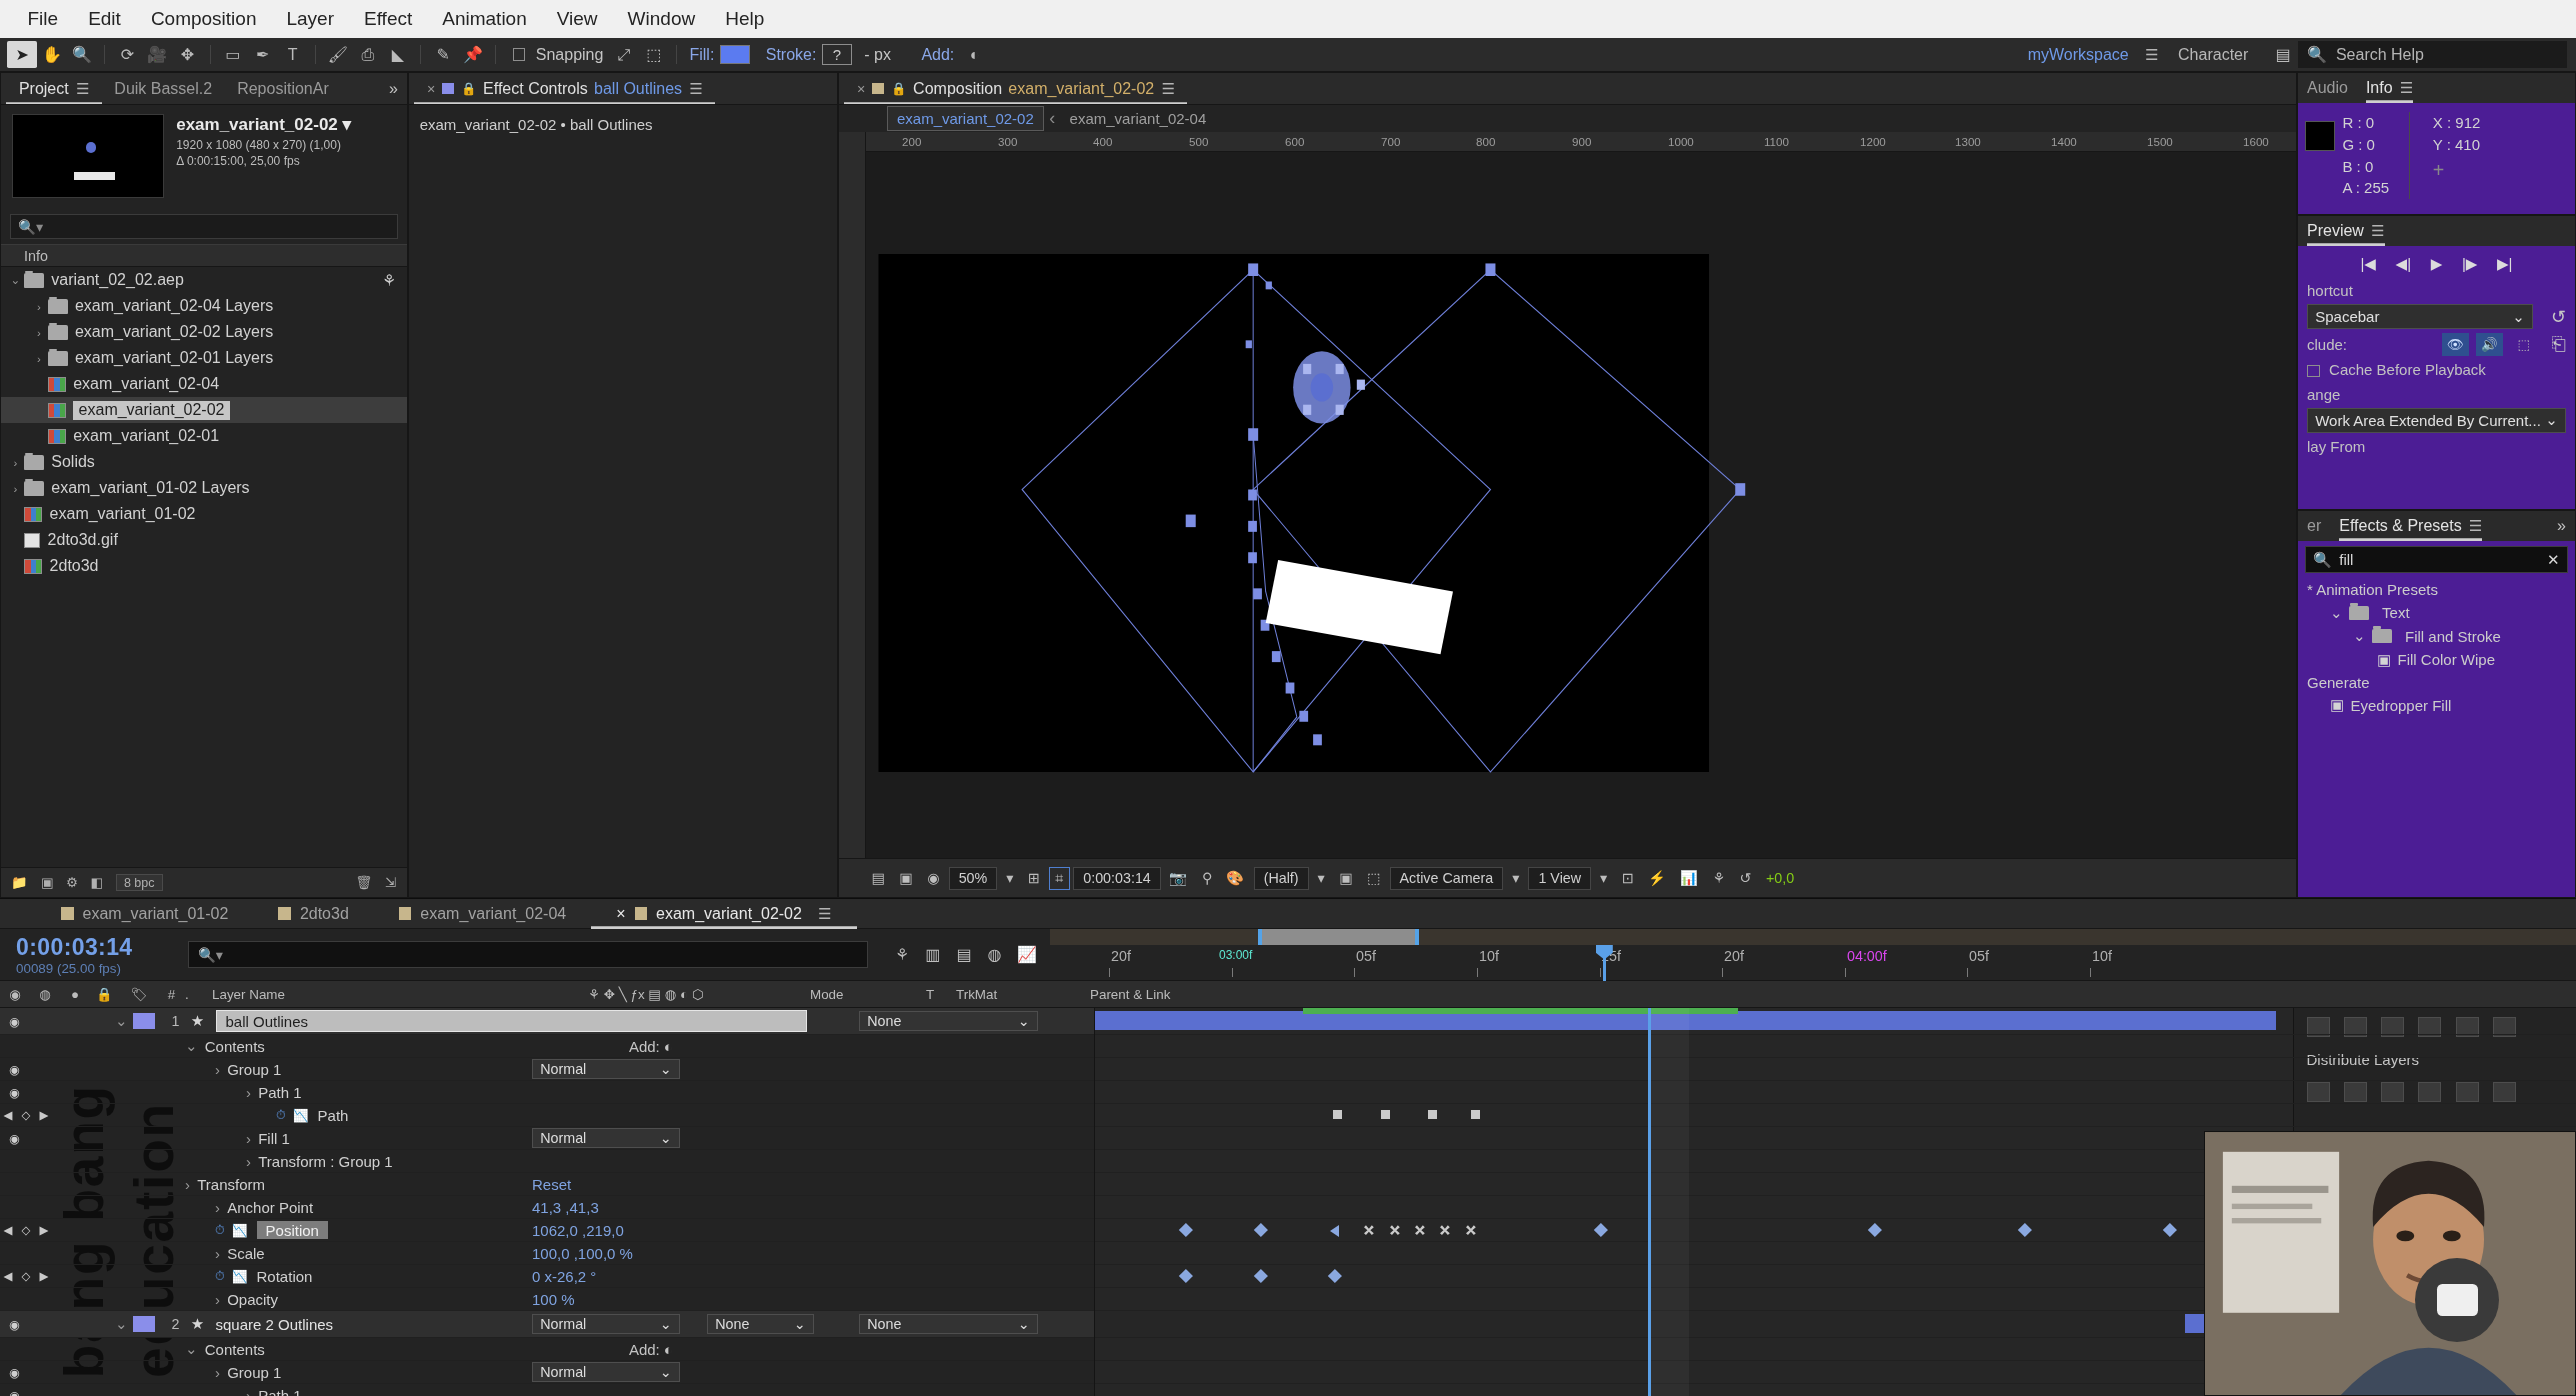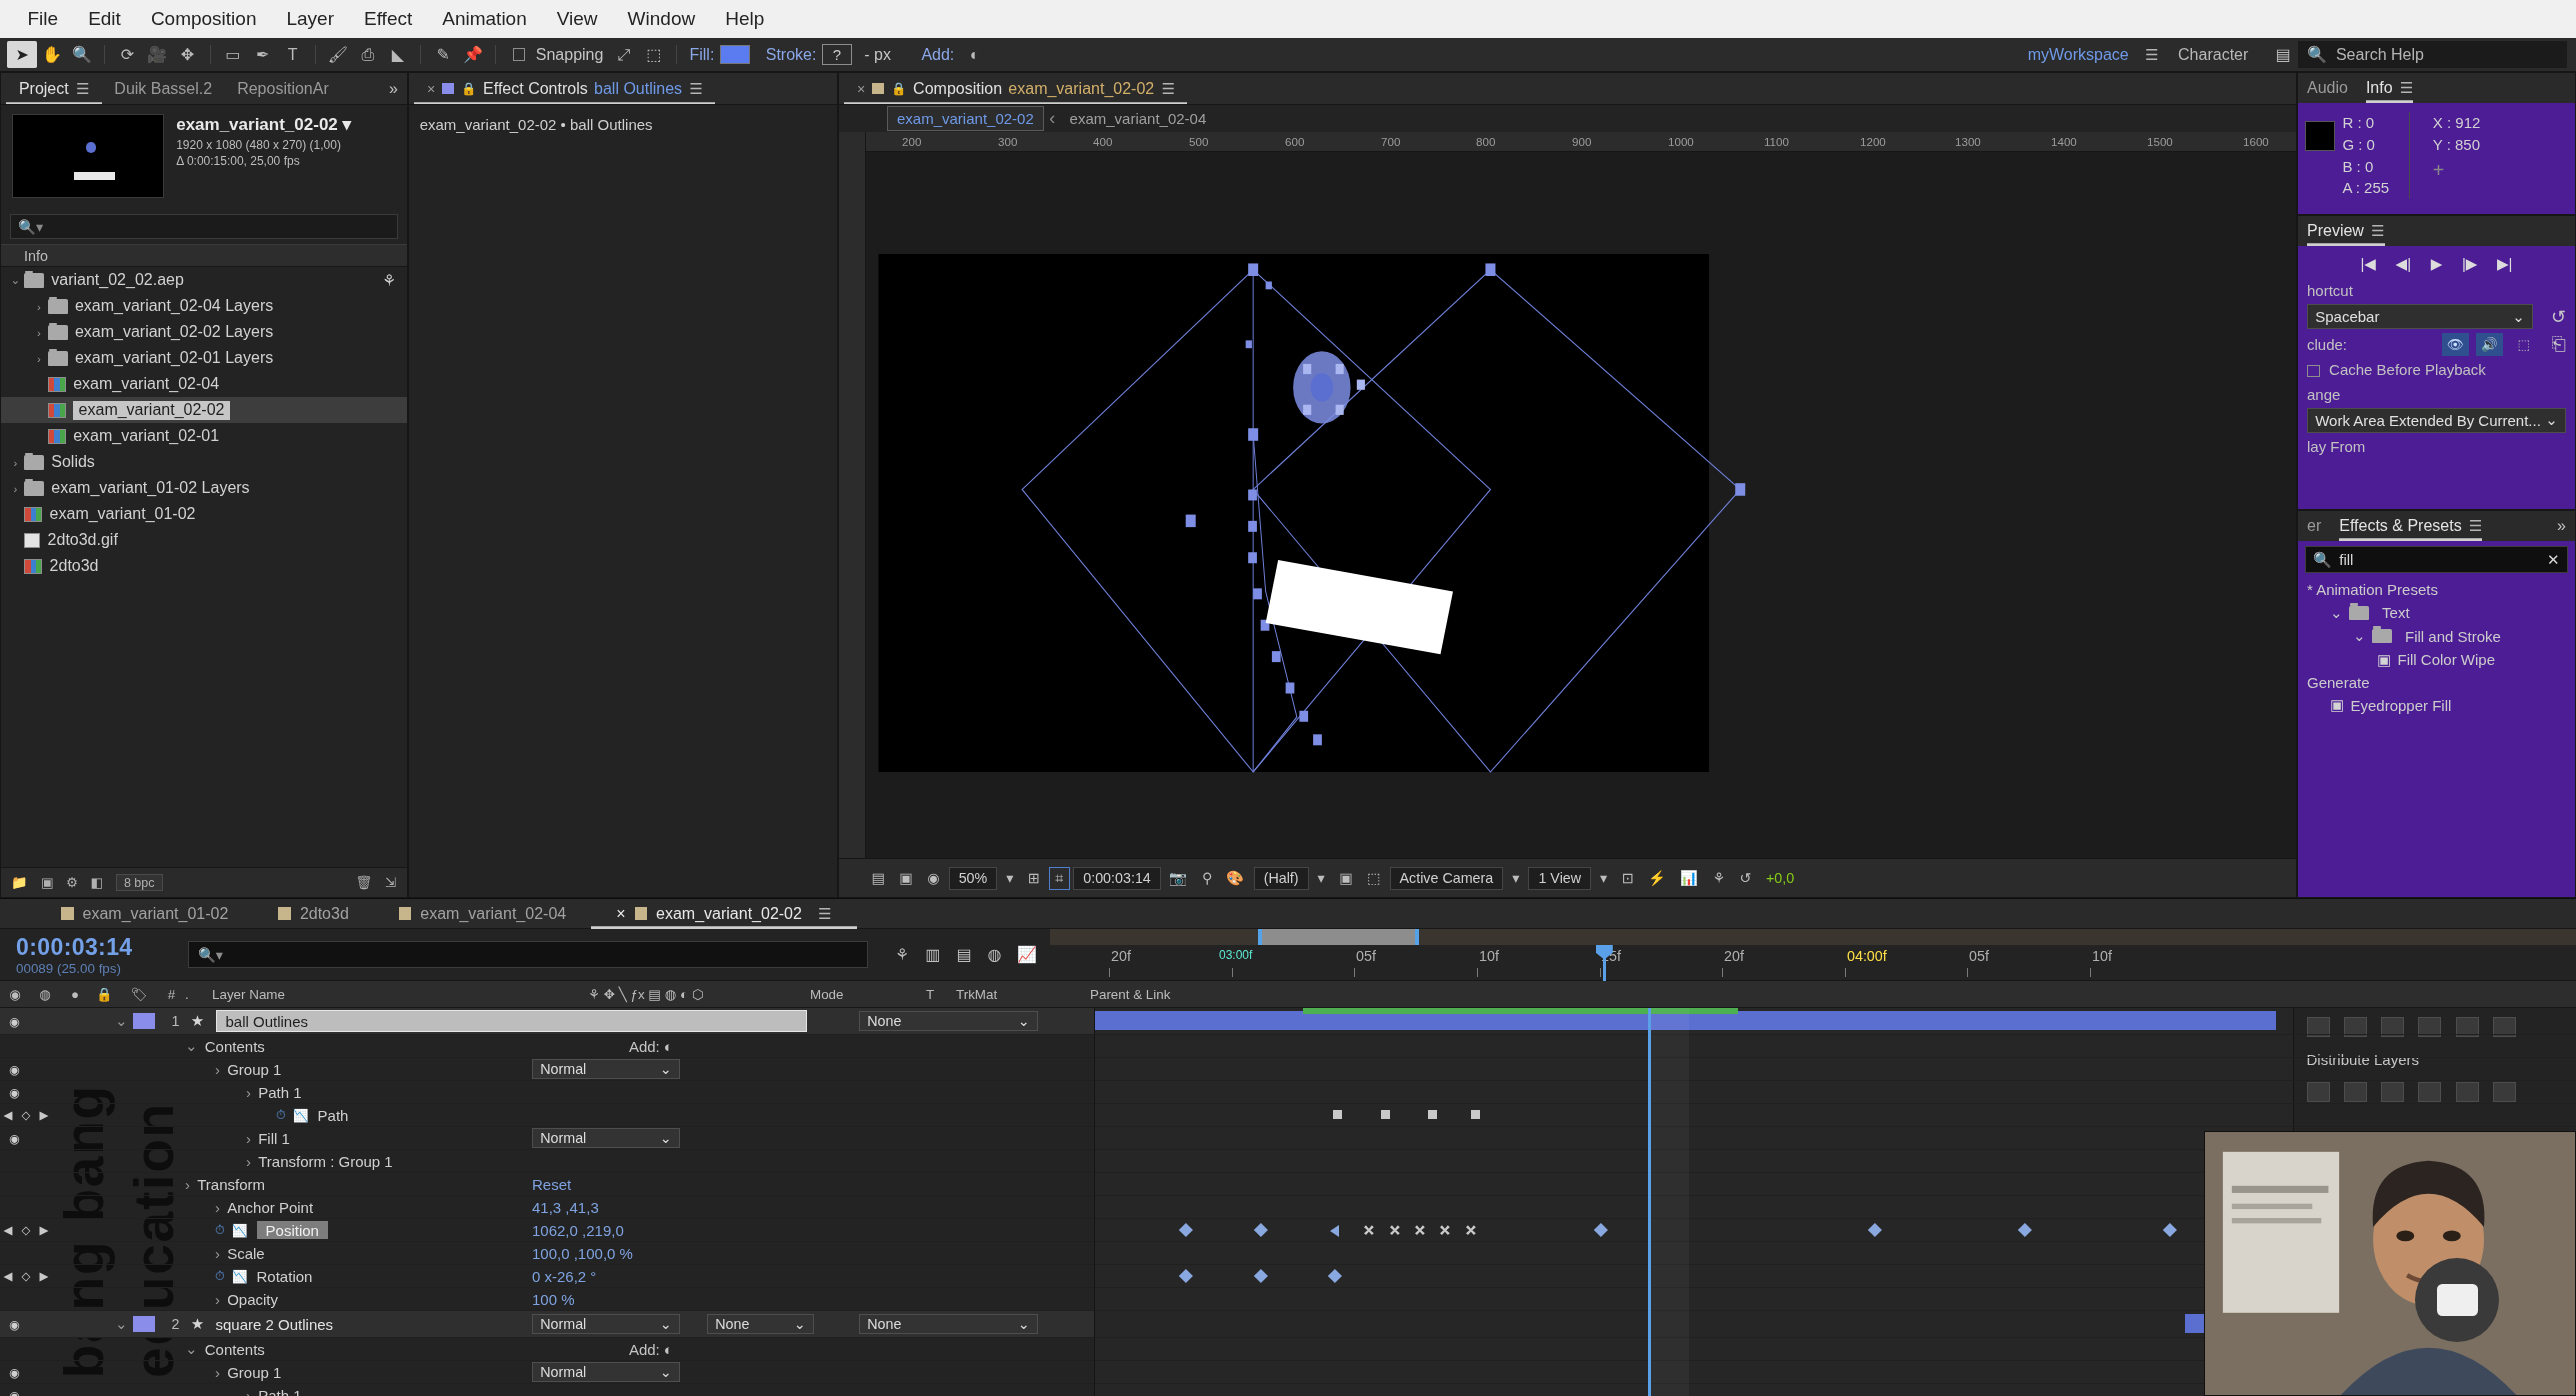--- a/index.html
+++ b/index.html
@@ -483,21 +483,21 @@
                  <span>0</span></div>
             <div><span>B :</span>
                  <span>0</span></div>
             <div><span>A :</span>
                  <span>255</span></div>
           </div>
           <div class="info-xy">
             <div><span>X :</span>
                  <span>912</span></div>
             <div><span>Y :</span>
-                 <span>850</span></div>
+                 <span>410</span></div>
             <div style="color:#888;font-size:19.7px;">+</div>
           </div>
         </div>
       </div>
 
       <div class="rpanel" style="flex:0 0 295px;">
         <div class="rtabs">
           <span class="act">
             <span>Preview</span>
             <span class="hamb">☰</span>
@@ -626,21 +626,21 @@
           <span style="position: absolute; top: 19.7px; font-size: 12px; color: #5eead4; left: 169px;">03:00f</span>
           <i style="position: absolute; top: 39px; width: 0.9px; height: 9px; background: rgb(122, 122, 122); left: 182px;"></i>
           <span style="position: absolute; top: 19.7px; font-size: 14.3px; color: rgb(176, 176, 176); left: 306px;">05f</span>
           <i style="position: absolute; top: 39px; width: 0.9px; height: 9px; background: rgb(122, 122, 122); left: 304px;"></i>
           <span style="position: absolute; top: 19.7px; font-size: 14.3px; color: rgb(176, 176, 176); left: 429px;">10f</span>
           <i style="position: absolute; top: 39px; width: 0.9px; height: 9px; background: rgb(122, 122, 122); left: 427px;"></i>
           <span style="position: absolute; top: 19.7px; font-size: 14.3px; color: rgb(176, 176, 176); left: 551px;">15f</span>
           <i style="position: absolute; top: 39px; width: 0.9px; height: 9px; background: rgb(122, 122, 122); left: 550px;"></i>
           <span style="position: absolute; top: 19.7px; font-size: 14.3px; color: rgb(176, 176, 176); left: 674px;">20f</span>
           <i style="position: absolute; top: 39px; width: 0.9px; height: 9px; background: rgb(122, 122, 122); left: 672px;"></i>
-          <span style="position: absolute; top: 19.7px; font-size: 14.3px; color: #fde047; left: 797px;">04:00f</span>
+          <span style="position: absolute; top: 19.7px; font-size: 14.3px; color: #d946ef; left: 797px;">04:00f</span>
           <i style="position: absolute; top: 39px; width: 0.9px; height: 9px; background: rgb(122, 122, 122); left: 795px;"></i>
           <span style="position: absolute; top: 19.7px; font-size: 14.3px; color: rgb(176, 176, 176); left: 919px;">05f</span>
           <i style="position: absolute; top: 39px; width: 0.9px; height: 9px; background: rgb(122, 122, 122); left: 917px;"></i>
           <span style="position: absolute; top: 19.7px; font-size: 14.3px; color: rgb(176, 176, 176); left: 1042px;">10f</span>
           <i style="position: absolute; top: 39px; width: 0.9px; height: 9px; background: rgb(122, 122, 122); left: 1040px;"></i>
           <div style="position: absolute; left: 553px; top: 16px; bottom: 0px; width: 2.7px; background: rgb(90, 160, 232);">
             <i style="position:absolute;left:-7.2px;top:0;width:17px;height:15px;background:#5aa0e8;clip-path:polygon(0 0,100% 0,100% 55%,50% 100%,0 55%);"></i>
           </div>
         </div>
     </div>

